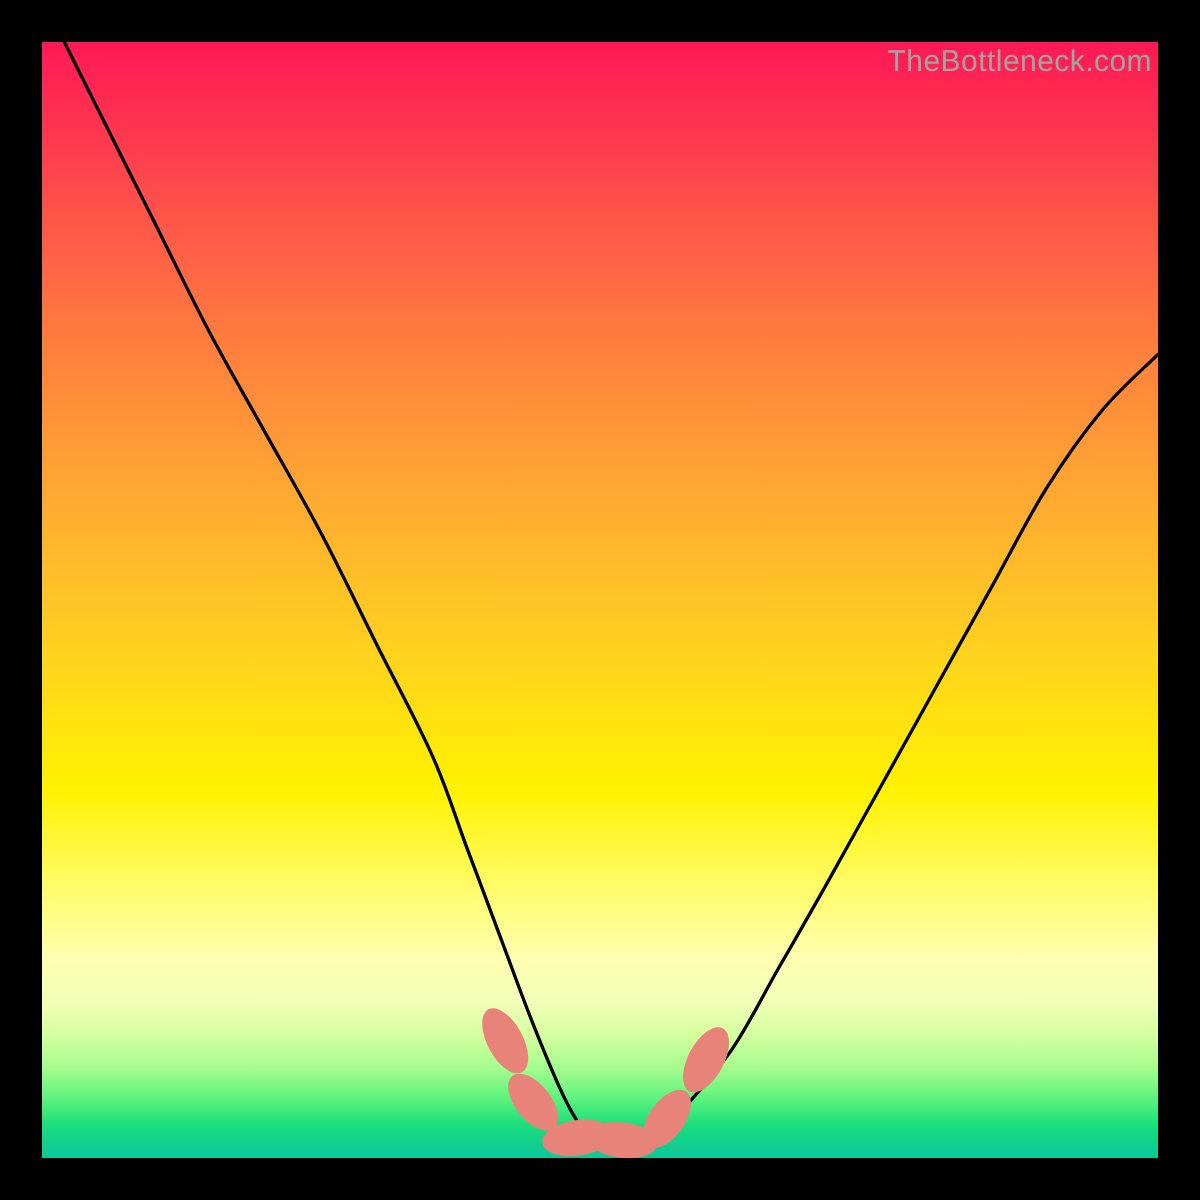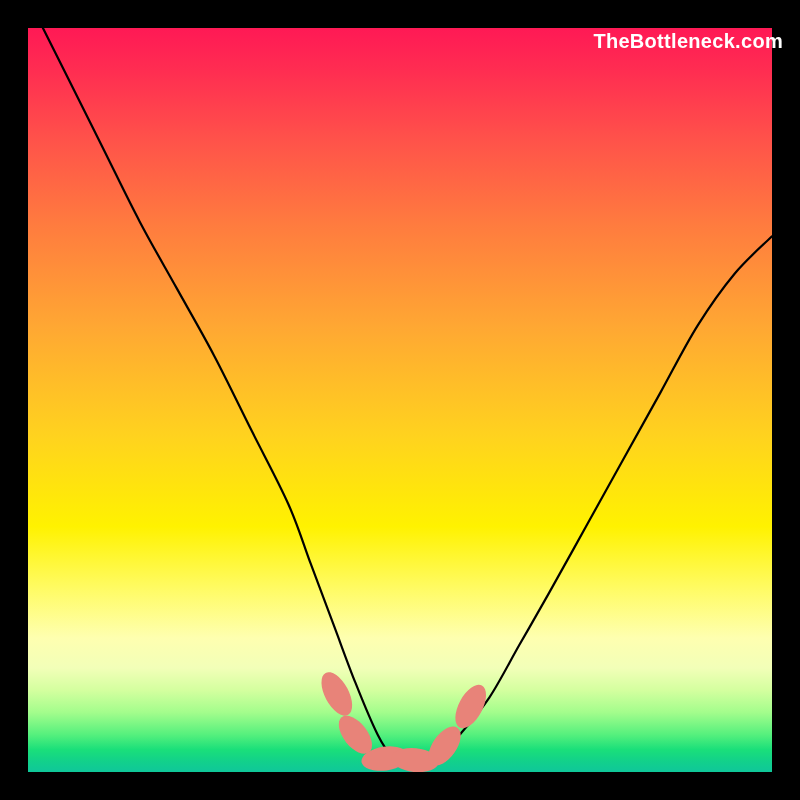--- a/index.html
+++ b/index.html
@@ -41,24 +41,24 @@
       #a3fd8c 92%,
       #55f07d 95%,
       #1adf7a 97%,
       #12d18a 98.5%,
       #0fc79a 100%
     );
   }
   .watermark {
     position: absolute;
     top: 30px;
-    right: 17px;
-    color: #ffffff;
+    right: 32px;
+    color: #a3a3a3;
     font-size: 20px;
-    font-weight: 700;
+    font-weight: 400;
     letter-spacing: 0.3px;
     user-select: none;
   }
   svg.curve {
     position: absolute;
     top: 0;
     left: 0;
     width: 744px;
     height: 744px;
   }

